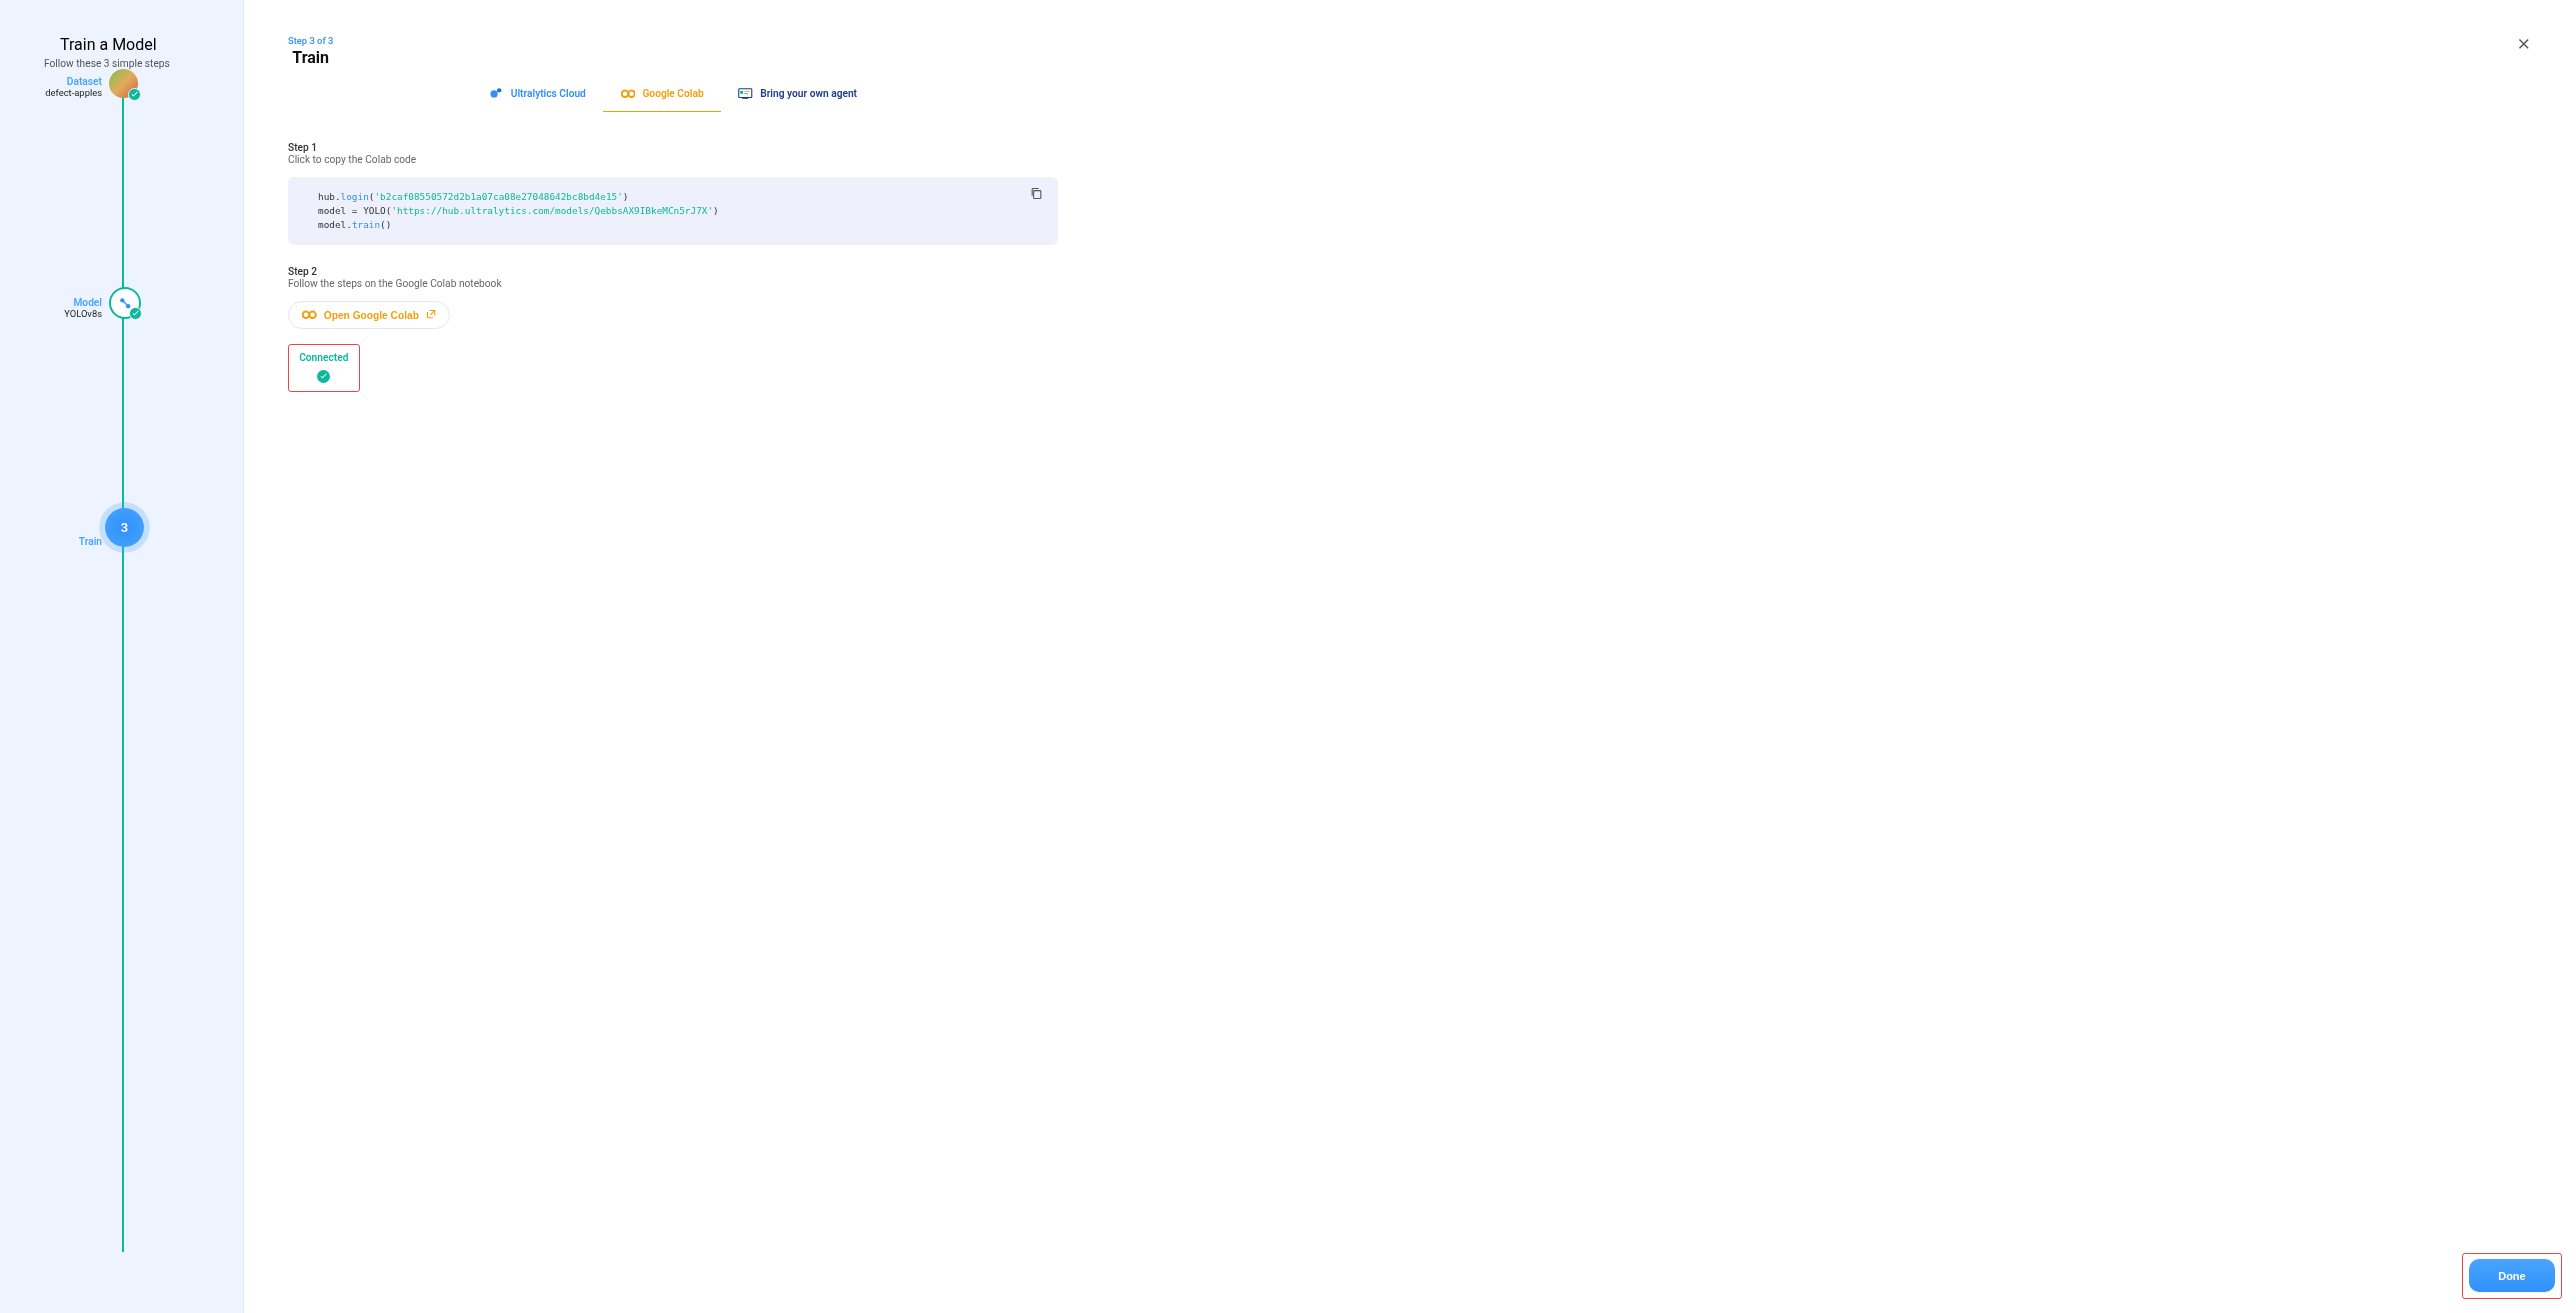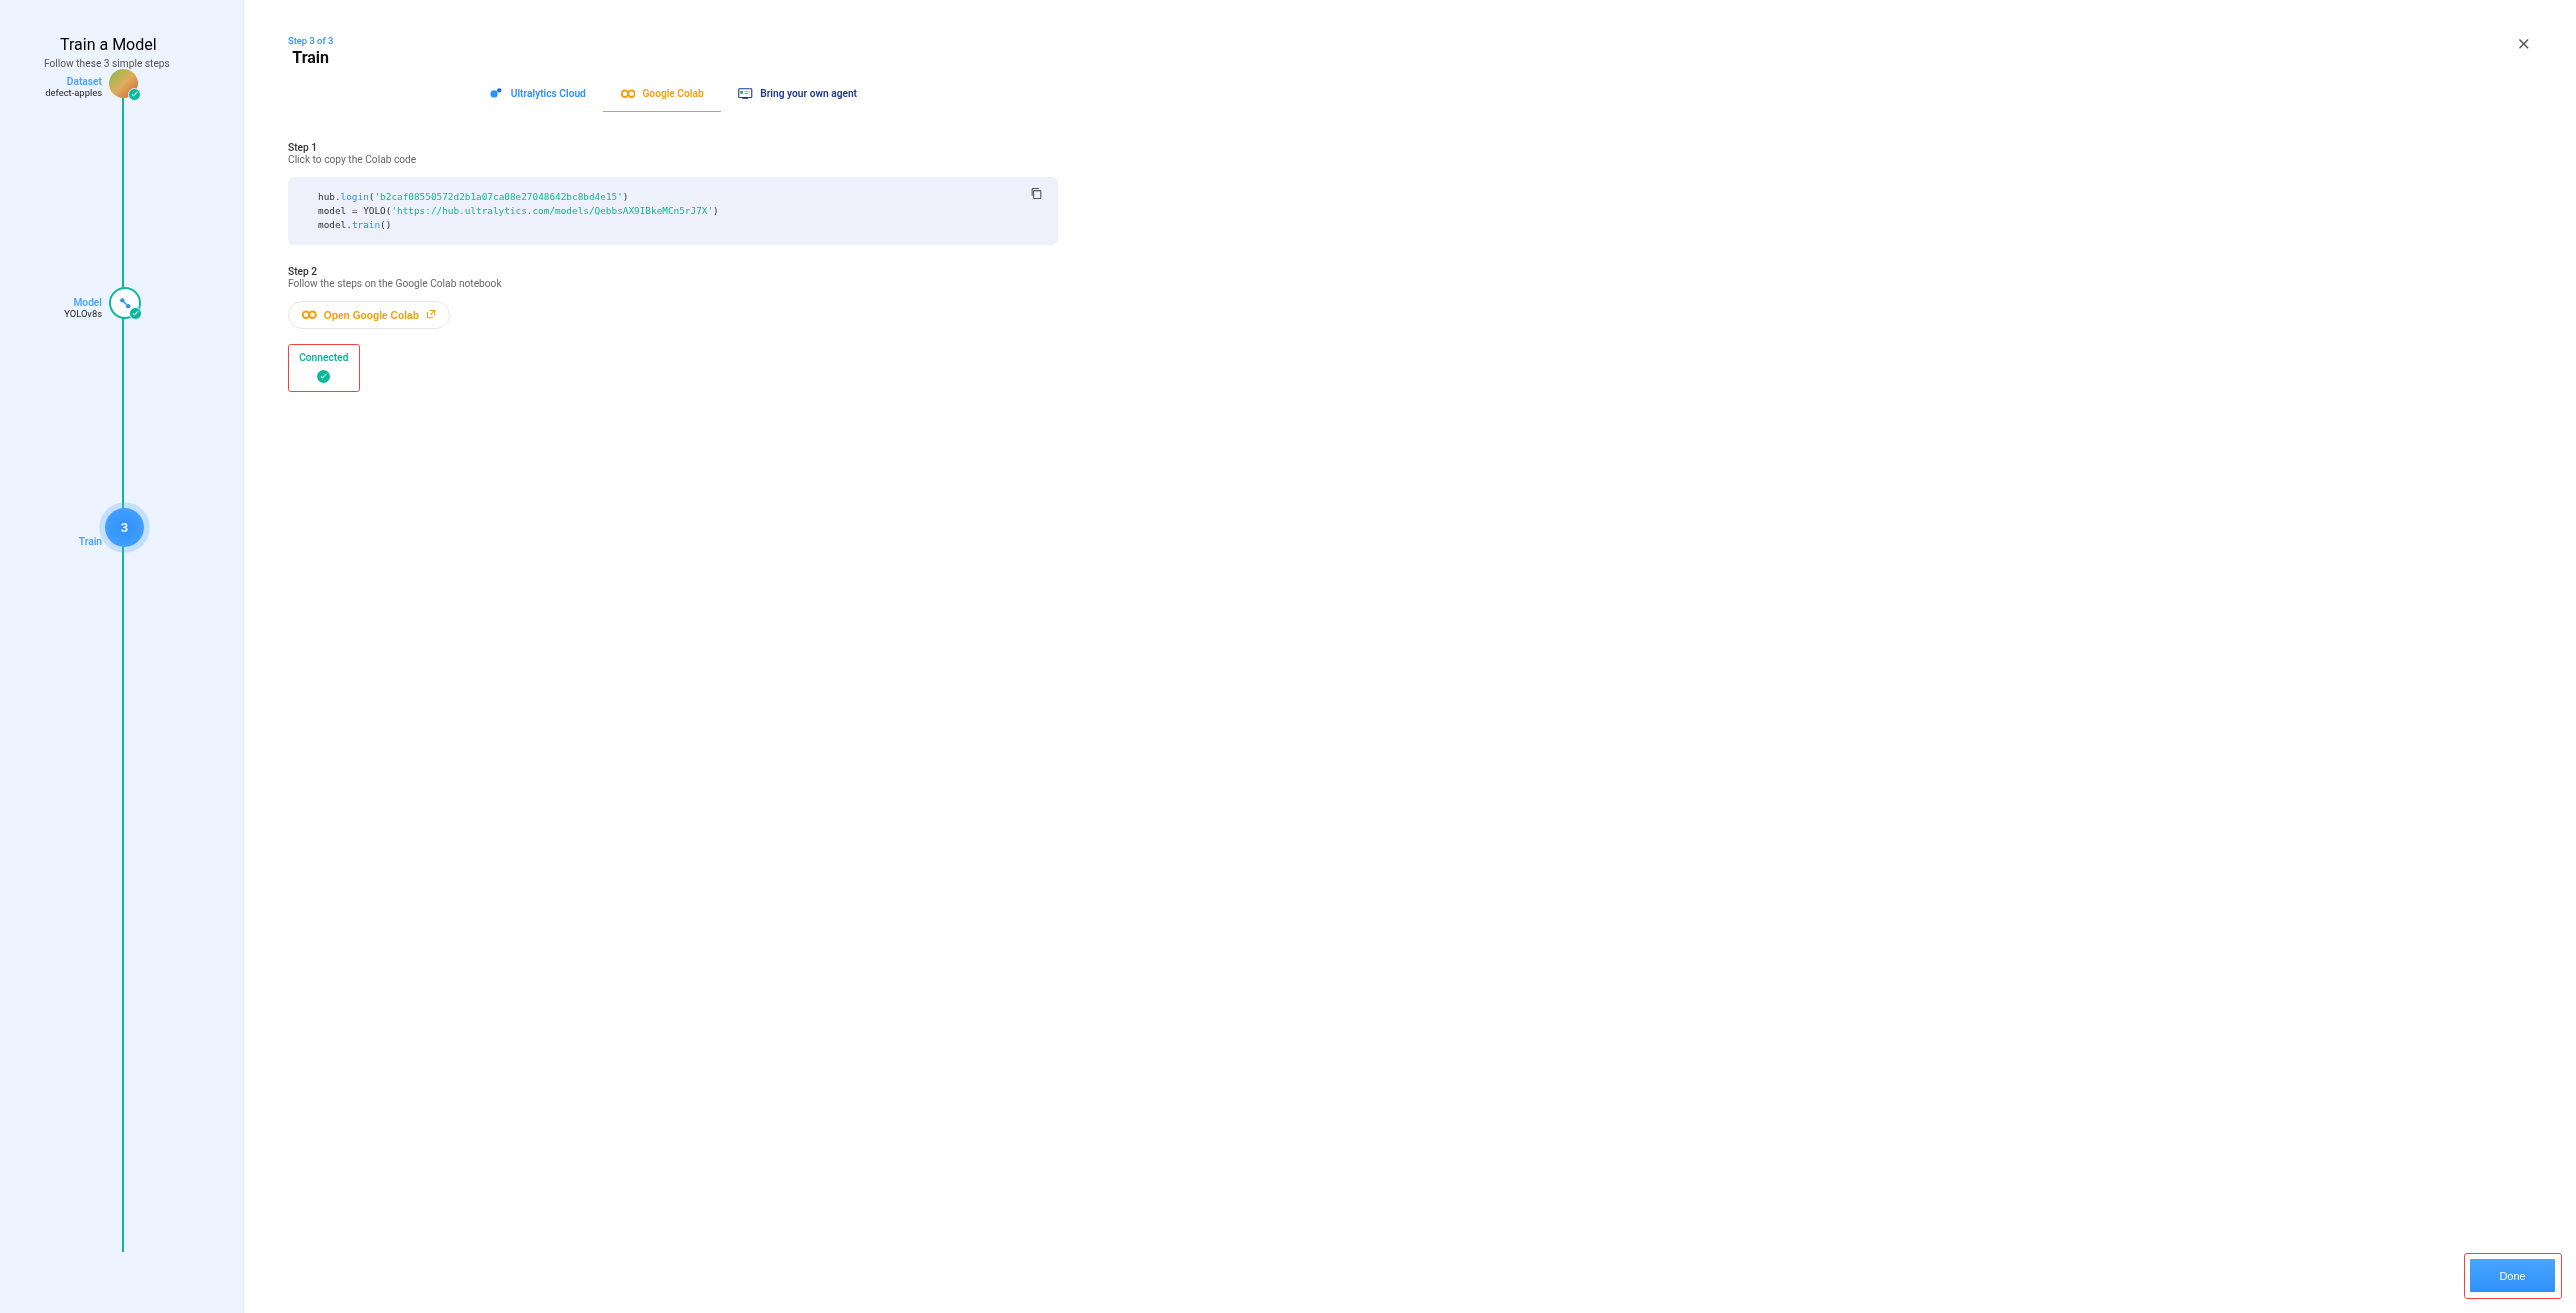--- a/index.html
+++ b/index.html
@@ -246,24 +246,24 @@
     bottom: 14.5px;
     right: 14.5px;
     padding: 5.8px;
     border: 1.5px solid #ef4444;
     border-radius: 2.9px;
   }
   .done-btn {
     background: linear-gradient(180deg, #4aa5ff 0%, #2e90fa 100%);
     color: #fff;
     border: none;
-    border-radius: 1px;
+    border-radius: 10px;
     padding: 10.2px 29px;
     font-size: 11px;
-    font-weight: 400;
+    font-weight: 700;
     cursor: pointer;
   }
 </style>
 </head>
 <body>
 
 <aside class="sidebar">
   <h1 class="sidebar-title">Train a Model</h1>
   <p class="sidebar-subtitle">Follow these 3 simple steps</p>
 

